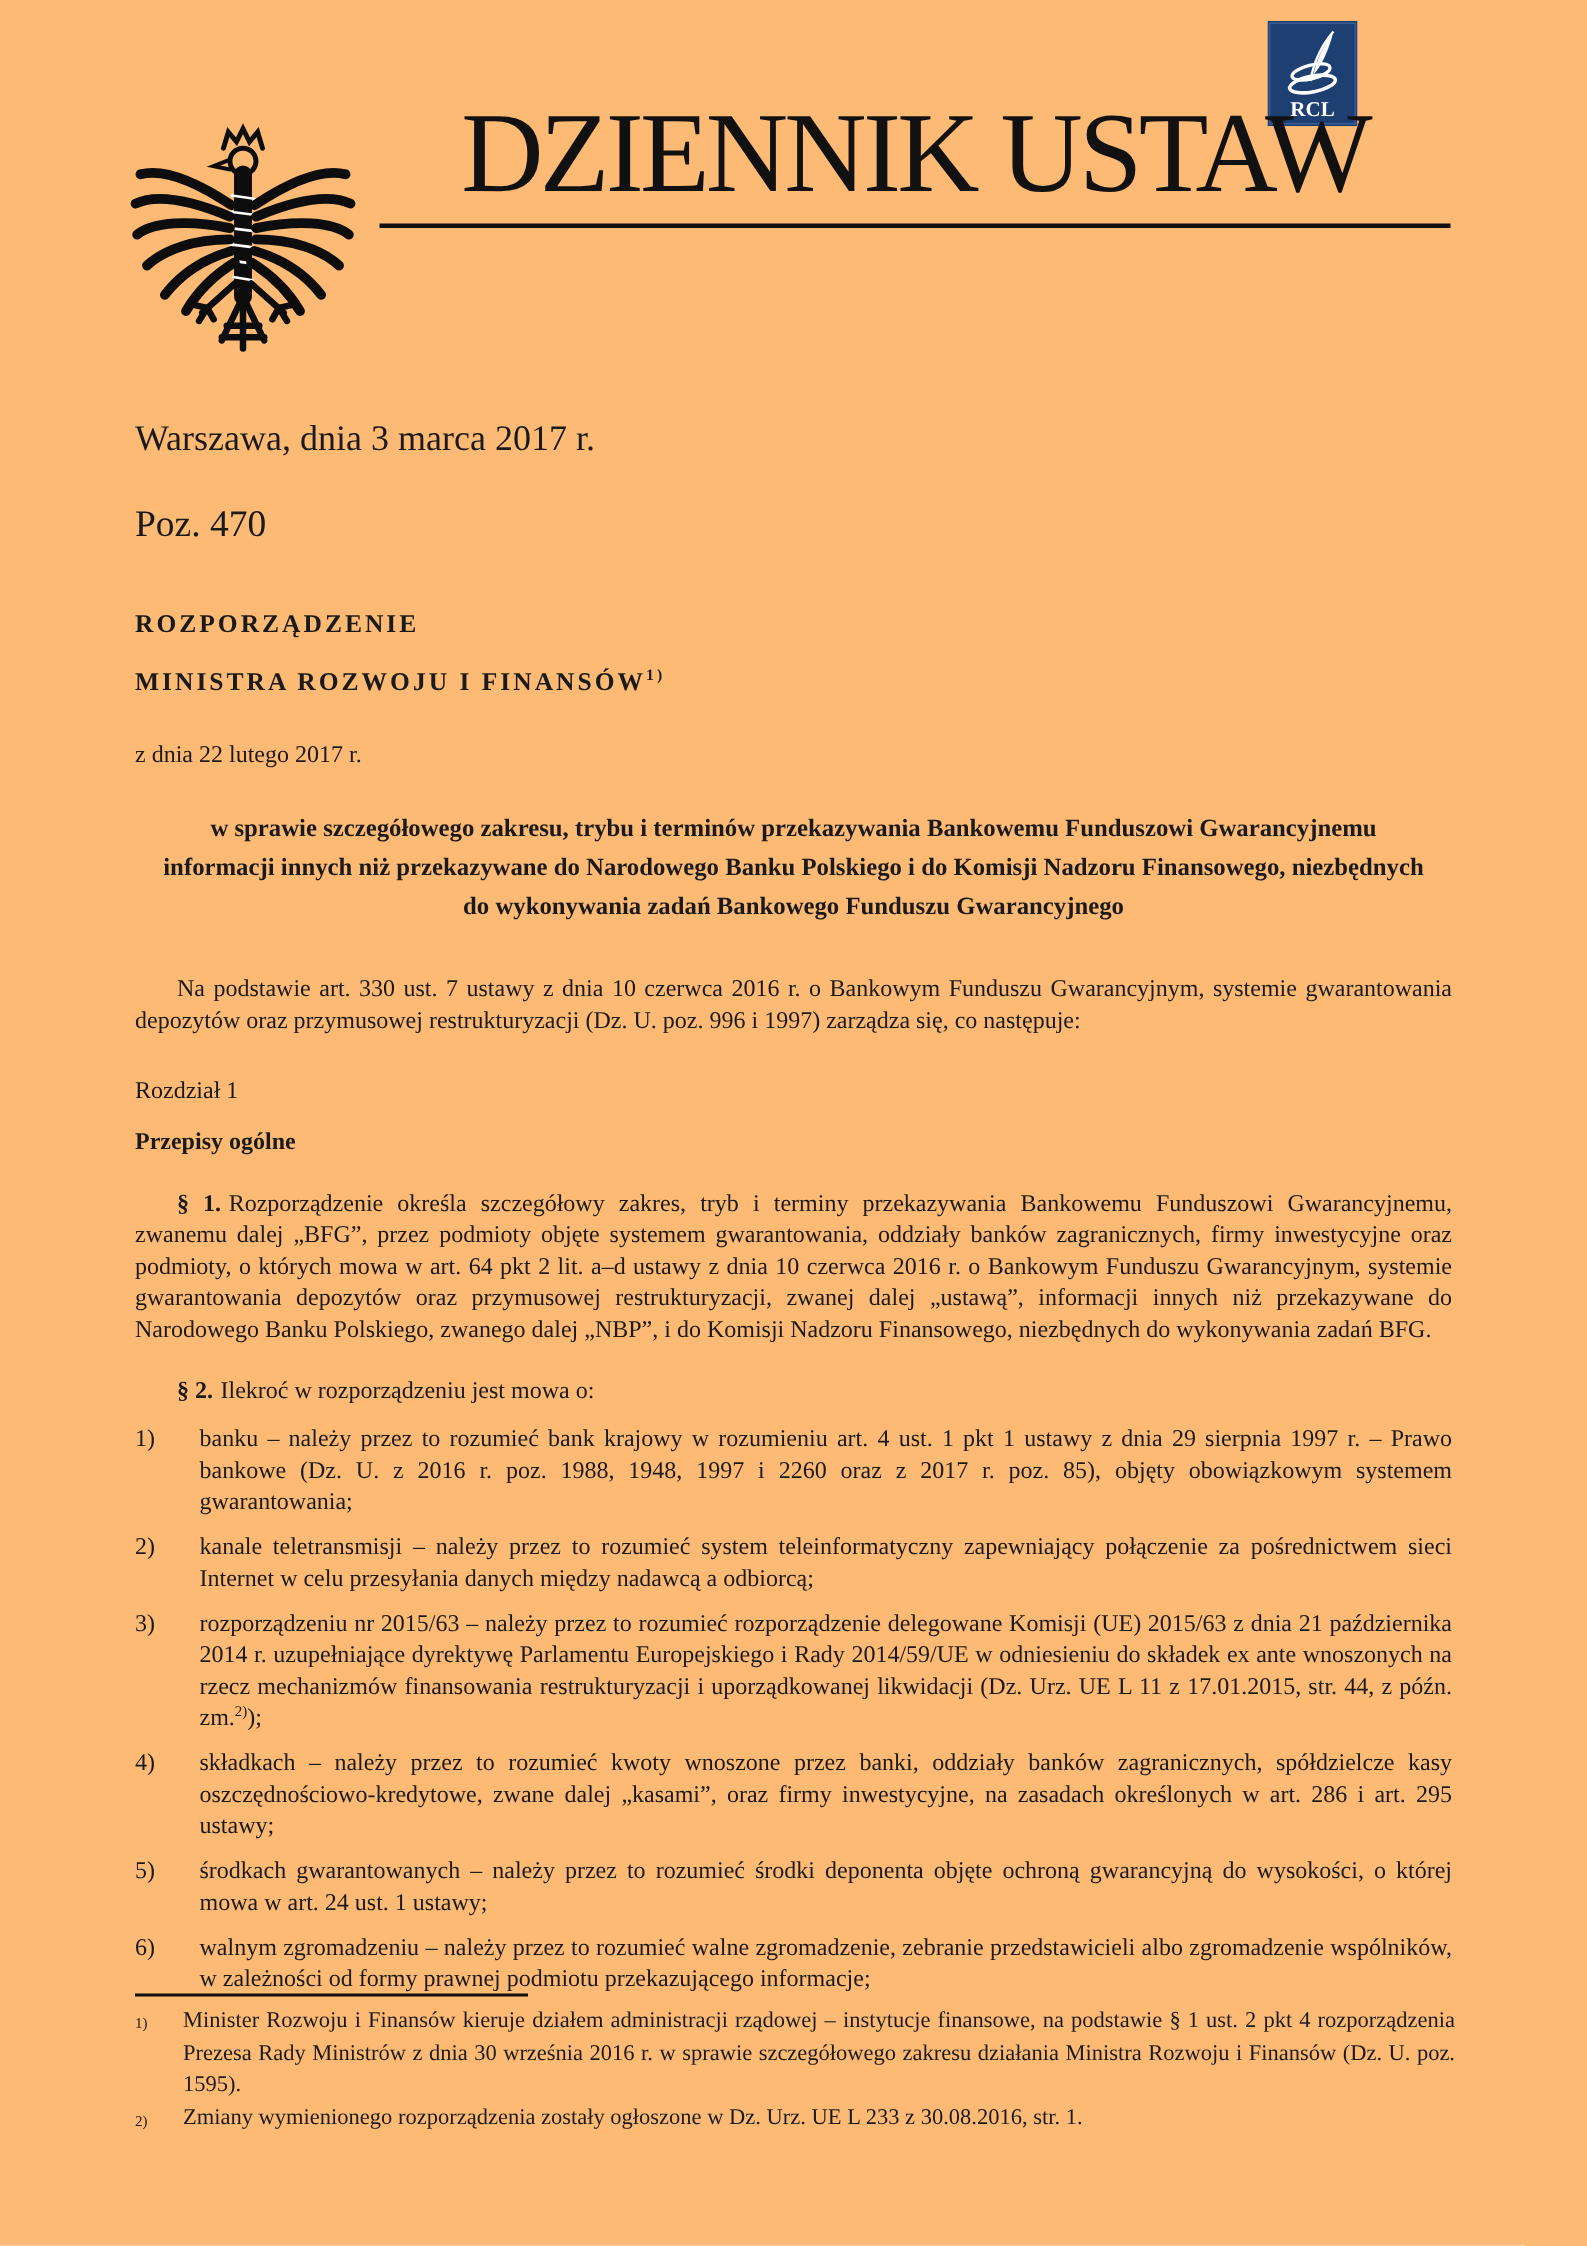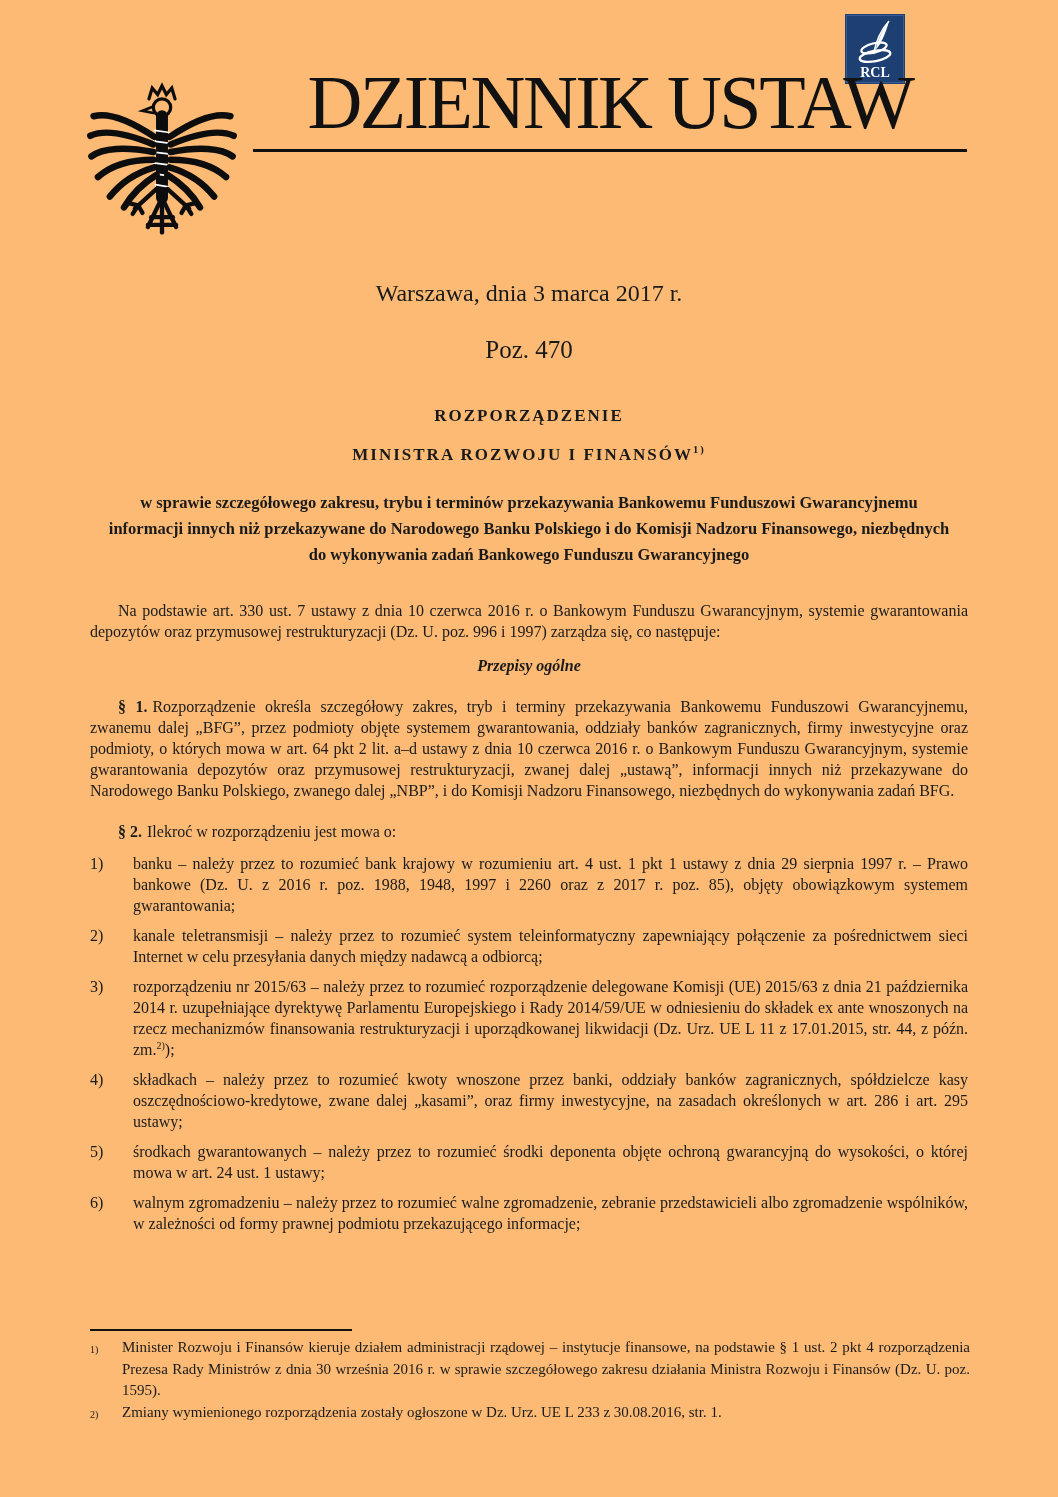--- a/index.html
+++ b/index.html
@@ -30,33 +30,33 @@
     font-size: 49px; line-height: 58px; letter-spacing: -1.5px;
     white-space: nowrap; font-weight: 400; color: #111; margin-top: 9px;
   }
 
   
   .content {
     position: absolute; top: 255px; left: 0; right: 0;
     padding: 0 90px;
     font-size: 16px; line-height: 21px;
   }
-  .center { text-align: center; }
+  .center { }
   .place-date { font-size: 24px; line-height: 30px; margin-top: 23px; }
   .poz { font-size: 25px; line-height: 30px; margin-top: 27px; }
   .act-type { font-size: 17px; font-weight: bold; letter-spacing: 2px; margin-top: 40px; }
   .act-issuer { font-size: 17px; font-weight: bold; letter-spacing: 2px; margin-top: 18px; }
   .act-date { font-size: 16px; margin-top: 28px; }
   .act-subject {
     font-size: 16.5px; font-weight: bold; line-height: 26px;
     margin-top: 25px; padding: 0 12px; text-align: center;
   }
   .preamble { margin-top: 32px; text-align: justify; text-indent: 28px; }
   .chapter-number { margin-top: 26px; }
-  .chapter-title { font-weight: bold; margin-top: 13px; font-style: italic; }
+  .chapter-title { font-weight: bold; margin-top: 13px; }
   .section { margin-top: 20px; text-align: justify; text-indent: 28px; }
   .section-label { font-weight: bold; margin-right: 5px; }
   sup { font-size: 62%; line-height: 0; vertical-align: super; }
 
   .def-list { margin-top: 11px; }
   .def-item { display: flex; margin-top: 9px; }
   .def-item .num { width: 43px; flex: 0 0 43px; }
   .def-item .item-text { flex: 1; text-align: justify; }
 
   
@@ -137,25 +137,27 @@
     <div class="journal-title">DZIENNIK USTAW</div>
   </div>
 
   <div class="content">
 
     <div class="center place-date">Warszawa, dnia 3 marca 2017 r.</div>
     <div class="center poz">Poz. 470</div>
 
     <div class="center act-type">ROZPORZĄDZENIE</div>
     <div class="center act-issuer"><span>MINISTRA ROZWOJU I FINANSÓW</span><sup>1)</sup></div>
+    <div class="center act-date">z dnia 22 lutego 2017 r.</div>
 
     <div class="act-subject">w sprawie szczegółowego zakresu, trybu i terminów przekazywania Bankowemu Funduszowi Gwarancyjnemu informacji innych niż przekazywane do Narodowego Banku Polskiego i do Komisji Nadzoru Finansowego, niezbędnych do wykonywania zadań Bankowego Funduszu Gwarancyjnego</div>
 
     <div class="preamble">Na podstawie art. 330 ust. 7 ustawy z dnia 10 czerwca 2016 r. o Bankowym Funduszu Gwarancyjnym, systemie gwarantowania depozytów oraz przymusowej restrukturyzacji (Dz. U. poz. 996 i 1997) zarządza się, co następuje:</div>
 
+    <div class="center chapter-number">Rozdział 1</div>
     <div class="center chapter-title">Przepisy ogólne</div>
 
     <div class="section"><span class="section-label">§ 1.</span><span>Rozporządzenie określa szczegółowy zakres, tryb i terminy przekazywania Bankowemu Funduszowi Gwarancyjnemu, zwanemu dalej „BFG”, przez podmioty objęte systemem gwarantowania, oddziały banków zagranicznych, firmy inwestycyjne oraz podmioty, o których mowa w art. 64 pkt 2 lit. a–d ustawy z dnia 10 czerwca 2016 r. o Bankowym Funduszu Gwarancyjnym, systemie gwarantowania depozytów oraz przymusowej restrukturyzacji, zwanej dalej „ustawą”, informacji innych niż przekazywane do Narodowego Banku Polskiego, zwanego dalej „NBP”, i do Komisji Nadzoru Finansowego, niezbędnych do wykonywania zadań BFG.</span></div>
 
     <div class="section"><span class="section-label">§ 2.</span><span>Ilekroć w rozporządzeniu jest mowa o:</span></div>
 
     <div class="def-list">
       <div class="def-item">
         <span class="num">1)</span>
         <span class="item-text">banku – należy przez to rozumieć bank krajowy w rozumieniu art. 4 ust. 1 pkt 1 ustawy z dnia 29 sierpnia 1997 r. – Prawo bankowe (Dz. U. z 2016 r. poz. 1988, 1948, 1997 i 2260 oraz z 2017 r. poz. 85), objęty obowiązkowym systemem gwarantowania;</span>

